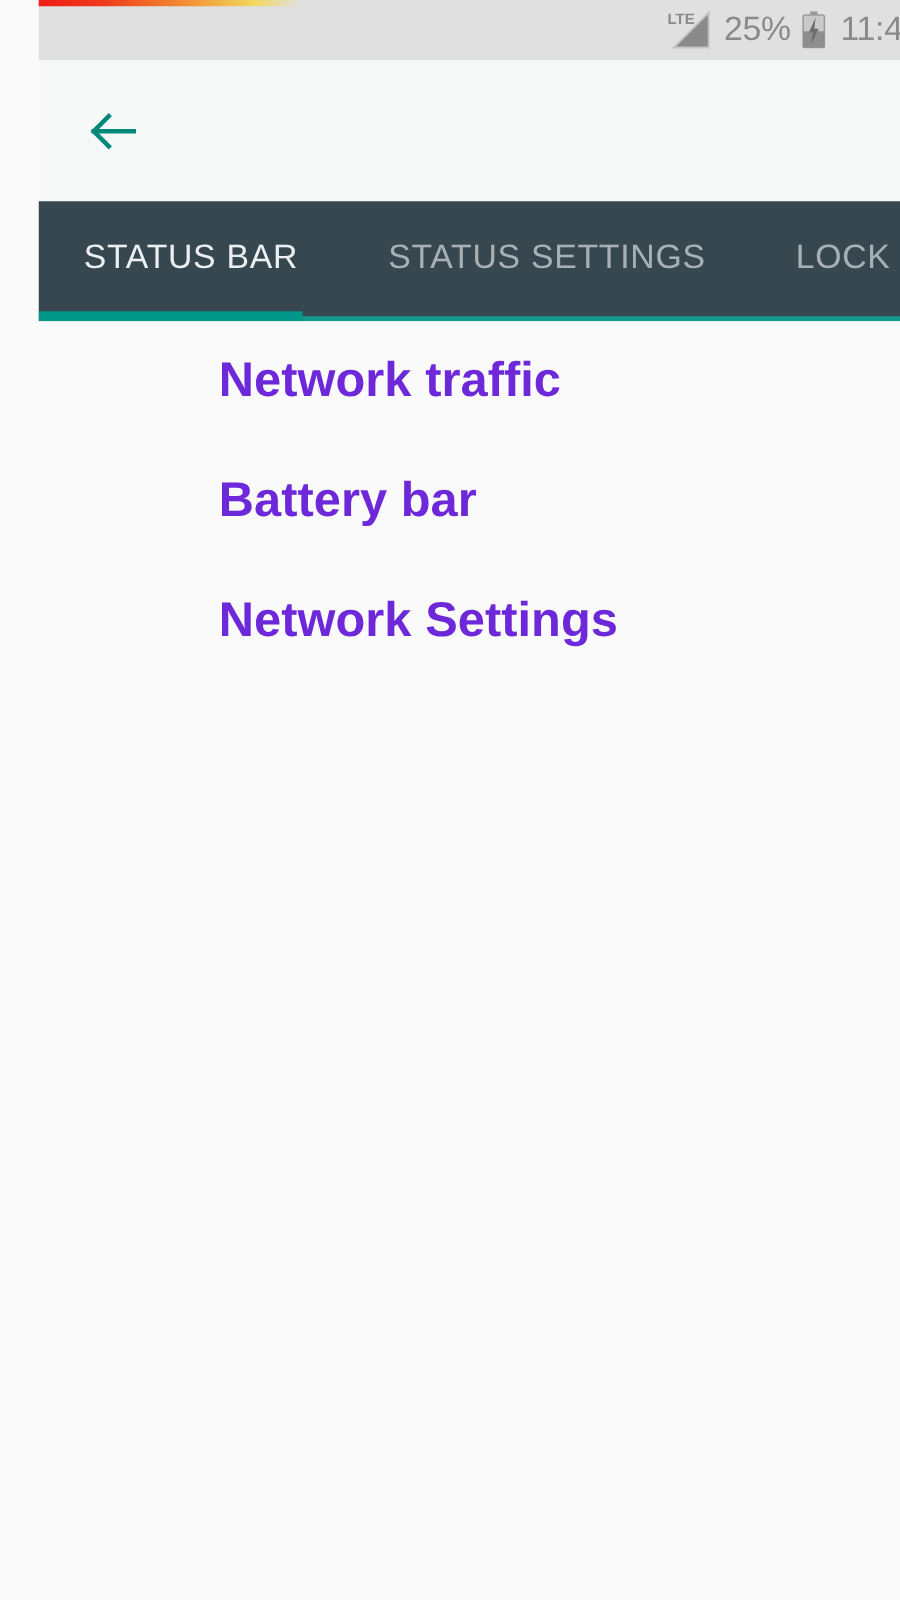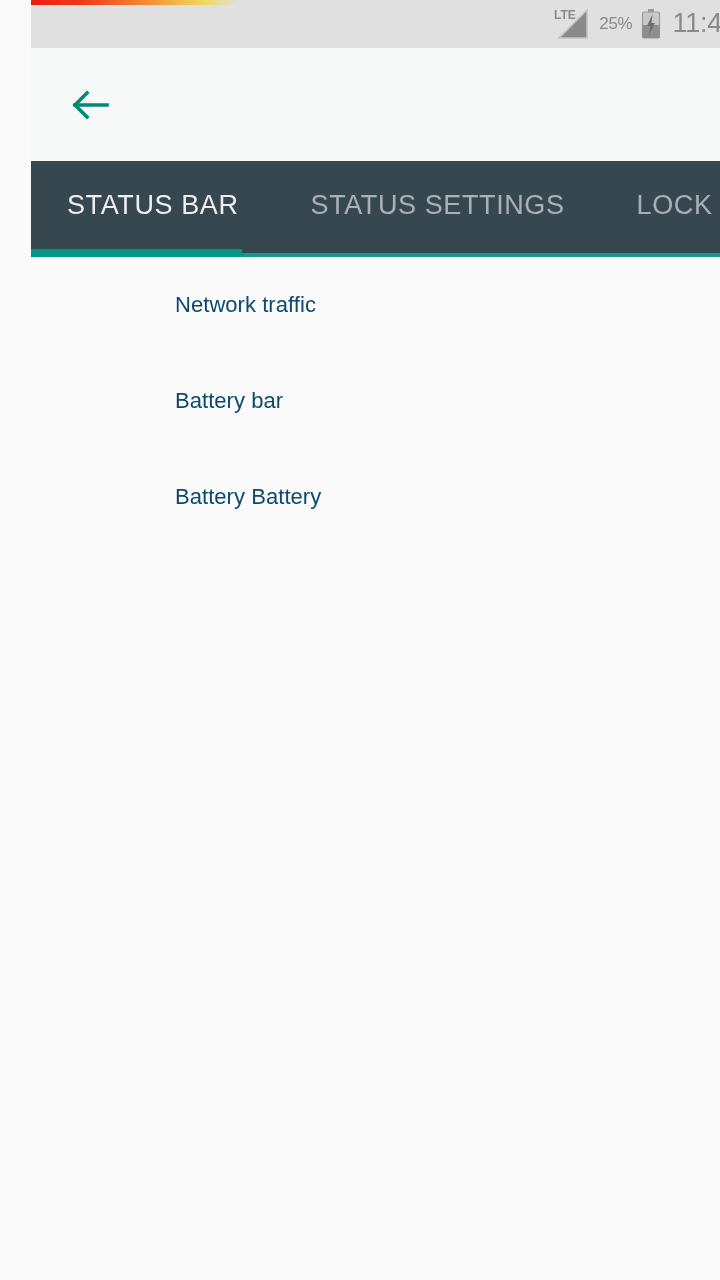--- a/index.html
+++ b/index.html
@@ -52,21 +52,21 @@
     align-items: center;
     gap: 9px;
   }
   .lte-signal {
     position: relative;
     width: 36px;
     height: 34px;
     display: block;
   }
   .battery-pct {
-    font-size: 17px;
+    font-size: 27px;
     color: #8a8a8a;
     font-weight: 400;
     letter-spacing: -0.3px;
     line-height: 1;
     padding-bottom: 2px;
   }
   .battery-icon {
     width: 20px;
     height: 30px;
     display: block;
@@ -181,23 +181,23 @@
     position: relative;
     display: flex;
     align-items: center;
     justify-content: space-between;
     padding: 0 60px 0 144px;
     box-sizing: border-box;
     width: 720px;
     cursor: pointer;
   }
   .row-title {
-    font-size: 22px;
-    font-weight: 400;
-    color: #0c4a6e;
+    font-size: 39px;
+    font-weight: 700;
+    color: #6d28d9;
     line-height: 1.24;
     letter-spacing: 0.05px;
   }
   .row-simple {
     height: 96px;
   }
   .row-toggle {
     height: 130px;
   }
 
@@ -287,19 +287,19 @@
 
     <div class="list-row row-simple">
       <span class="row-title">Network traffic</span>
     </div>
 
     <div class="list-row row-simple">
       <span class="row-title">Battery bar</span>
     </div>
 
     <div class="list-row row-simple">
-      <span class="row-title">Battery Battery</span>
+      <span class="row-title">Network Settings</span>
     </div>
 
 
   </div>
 
 </div>
 
 </body></html>

